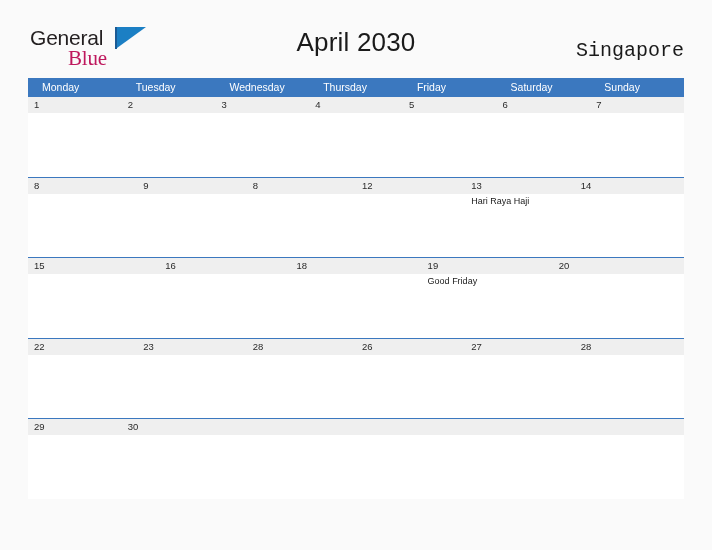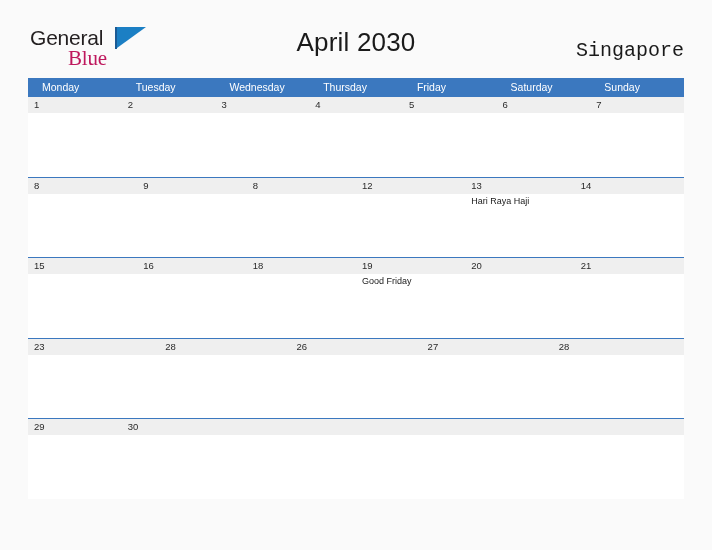--- a/index.html
+++ b/index.html
@@ -263,27 +263,27 @@
       <span class="day-event"></span>
     </div>
     <div class="day">
       <span class="day-num">19</span>
       <span class="day-event">Good Friday</span>
     </div>
     <div class="day">
       <span class="day-num">20</span>
       <span class="day-event"></span>
     </div>
-    <div class="day">
-      <span class="day-num">21</span>
-      <span class="day-event"></span>
-    </div>
-  </div>
-
-  <div class="week">
+  </div>
+
+  <div class="week">
+    <div class="day">
+      <span class="day-num">22</span>
+      <span class="day-event"></span>
+    </div>
     <div class="day">
       <span class="day-num">23</span>
       <span class="day-event"></span>
     </div>
     <div class="day">
       <span class="day-num">28</span>
       <span class="day-event"></span>
     </div>
     <div class="day">
       <span class="day-num">26</span>

